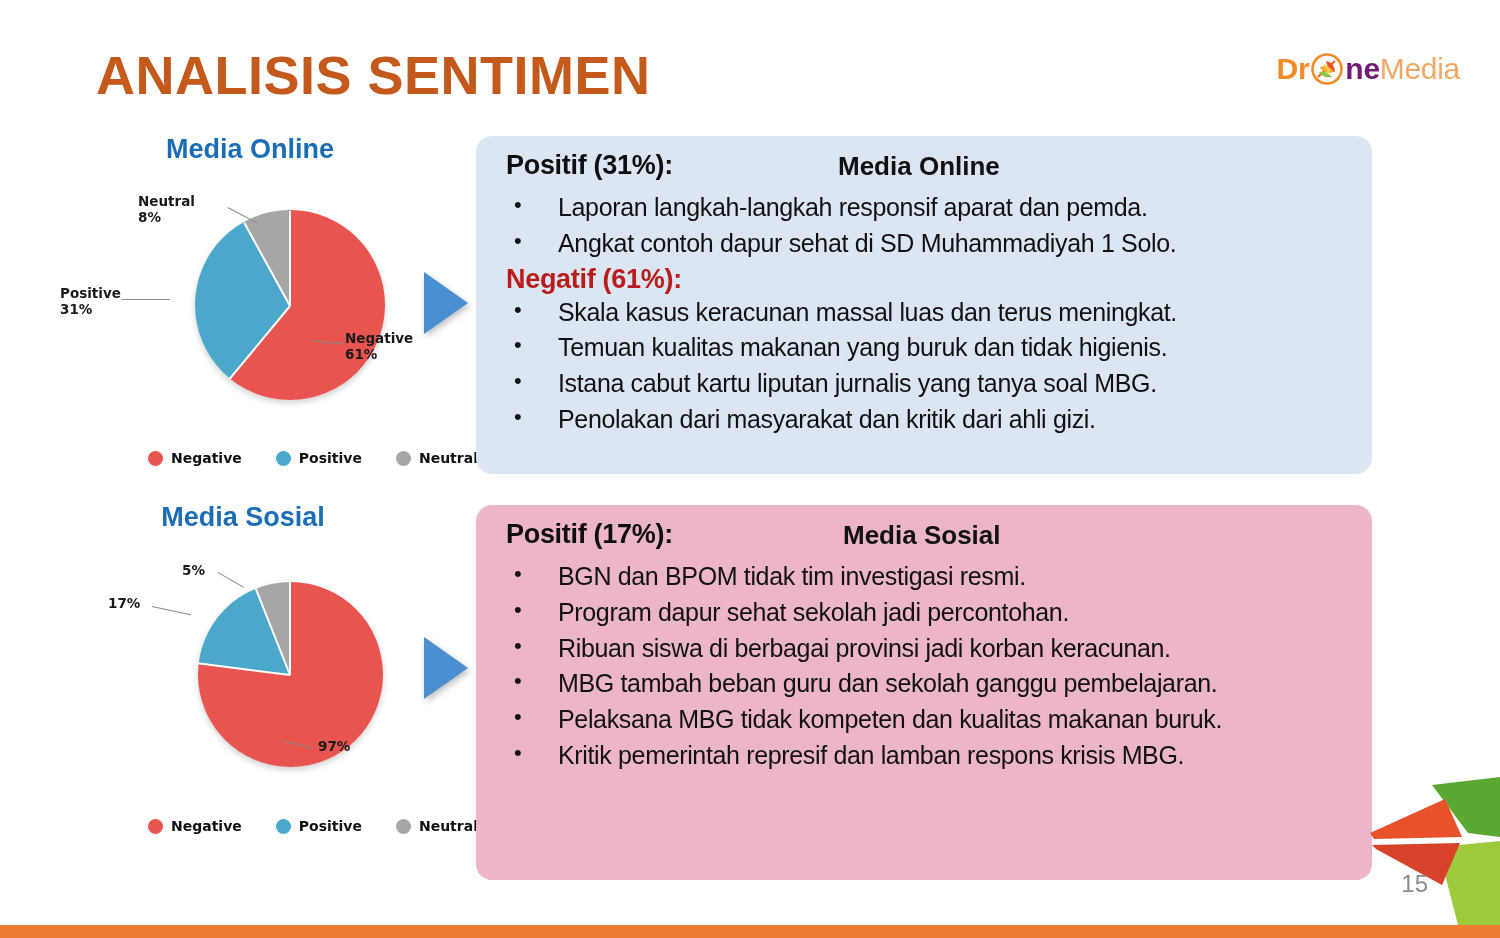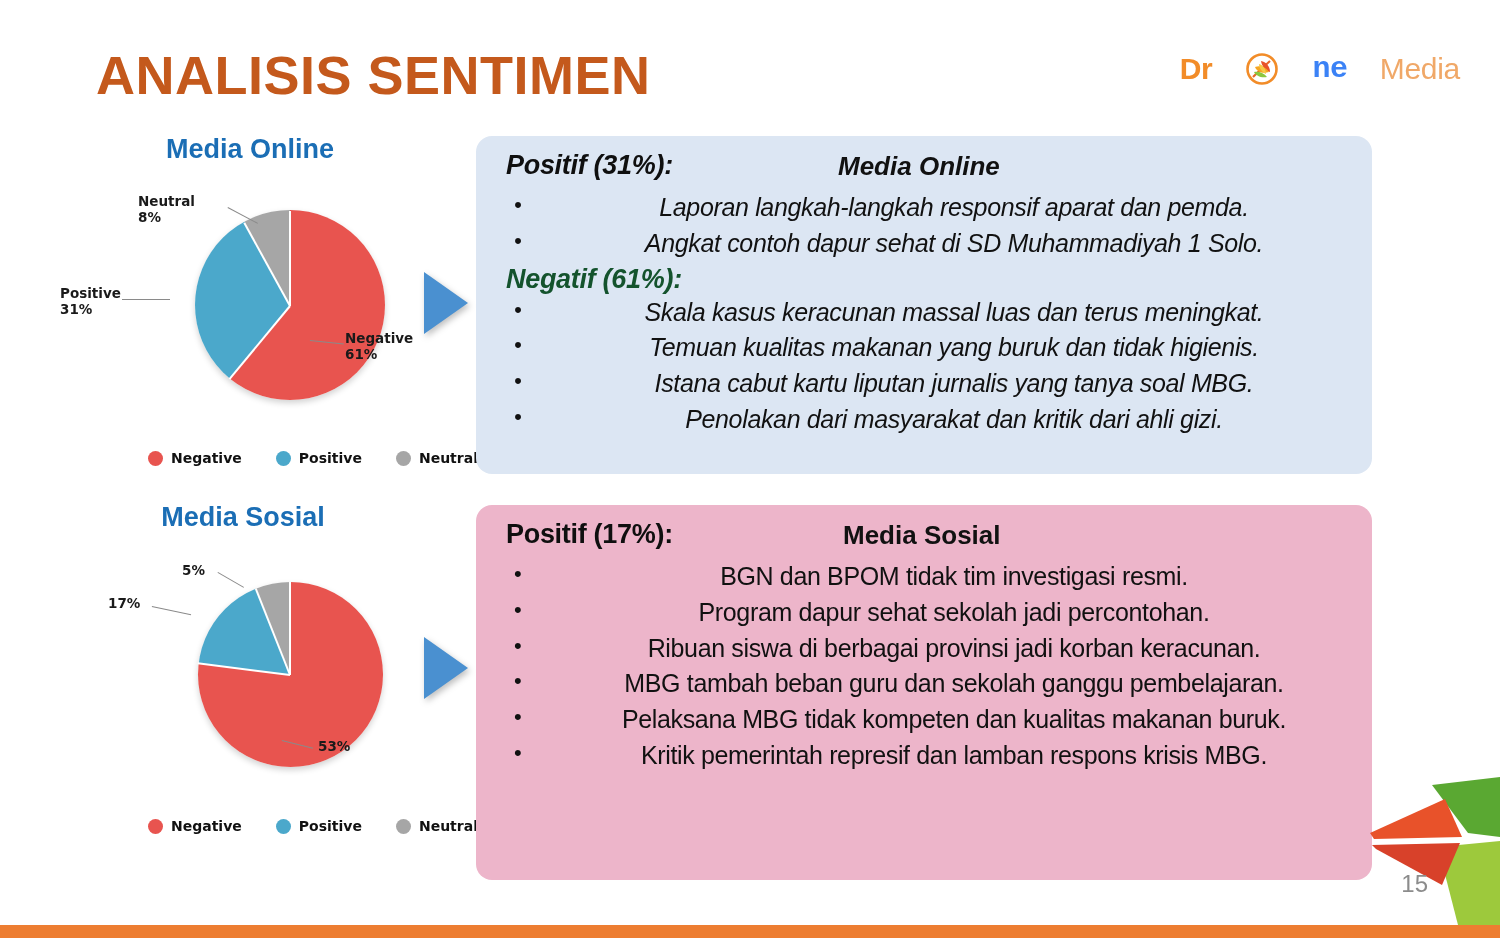--- a/index.html
+++ b/index.html
@@ -22,24 +22,23 @@
     white-space:nowrap;
   }
 
   
   .logo{
     position:absolute;right:40px;top:52px;
     display:flex;align-items:center;
     font-size:30px;font-weight:bold;
     white-space:nowrap;
     letter-spacing:-0.3px;
-    gap:32px;
   }
   .logo .dr{color:#F28C28;}
-  .logo .ne{color:#3b82f6;font-family:Liberation Mono, monospace;}
+  .logo .ne{color:#701a75;}
   .logo .emprit{color:#F0A868;font-weight:normal;}
   .logo-mark{
     position:relative;
     width:34px;height:34px;
     margin:0 1px;
     display:inline-block;
     vertical-align:middle;
   }
 
   
@@ -104,21 +103,20 @@
   
   .panel{
     position:absolute;
     border-radius:16px;
     box-sizing:border-box;
     padding:14px 22px 16px 22px;
   }
   #panel-online{
     left:476px;top:136px;width:896px;height:338px;
     background:#DCE6F3;
-    font-style:italic;
   }
   #panel-sosial{
     left:476px;top:505px;width:896px;height:375px;
     background:#EDB5CA;
   }
 
   .panel-header-row{position:relative;height:40px;}
   .panel-sub{
     font-size:27px;font-weight:bold;color:#0f0f0f;
     font-family:"Liberation Sans", sans-serif;
@@ -127,29 +125,29 @@
   }
   .panel-media{
     font-size:26px;font-weight:bold;color:#111;
     position:absolute;top:1px;
     font-family:"Liberation Sans", sans-serif;
   }
   #media-online{left:340px;}
   #media-sosial{left:345px;}
 
   .panel-sub2{
-    font-size:27px;font-weight:bold;color:#14532d;
+    font-size:27px;font-weight:bold;color:#b91c1c;
     font-family:"Liberation Sans", sans-serif;
     margin:2px 0 0 8px;
     letter-spacing:-0.3px;
   }
 
   ul.bullets{
     list-style:none;
-    margin:0;padding:0;text-align:center;
+    margin:0;padding:0;
   }
   ul.bullets li{
     position:relative;
     font-size:25px;
     color:#111;
     line-height:1.43;
     padding-left:60px;
     font-family:"Liberation Sans", sans-serif;
     letter-spacing:-0.35px;
     white-space:nowrap;
@@ -240,21 +238,21 @@
     <div class="pie-sep" style="left:230px;top:134px;width:93px;transform:rotate(187.2deg);"></div>
     <div class="pie-sep" style="left:230px;top:134px;width:93px;transform:rotate(248.4deg);"></div>
     <div class="pie-sep" style="left:230px;top:134px;width:93px;transform:rotate(270deg);"></div>
 
     <div class="pie-label" style="left:122px;top:22px;">5%</div>
     <div class="leader" style="left:158px;top:32px;width:30px;transform:rotate(30deg);"></div>
 
     <div class="pie-label" style="left:48px;top:55px;">17%</div>
     <div class="leader" style="left:92px;top:66px;width:40px;transform:rotate(12deg);"></div>
 
-    <div class="pie-label" style="left:258px;top:198px;">53%</div>
+    <div class="pie-label" style="left:258px;top:198px;">97%</div>
     <div class="leader" style="left:222px;top:200px;width:32px;transform:rotate(14deg);"></div>
 
     <div class="legend" id="legend-sosial">
       <span class="legend-item">
         <span class="legend-dot" style="background:#E8544F;"></span>
         <span class="legend-label">Negative</span>
       </span>
       <span class="legend-item">
         <span class="legend-dot" style="background:#4BA8CB;"></span>
         <span class="legend-label">Positive</span>

